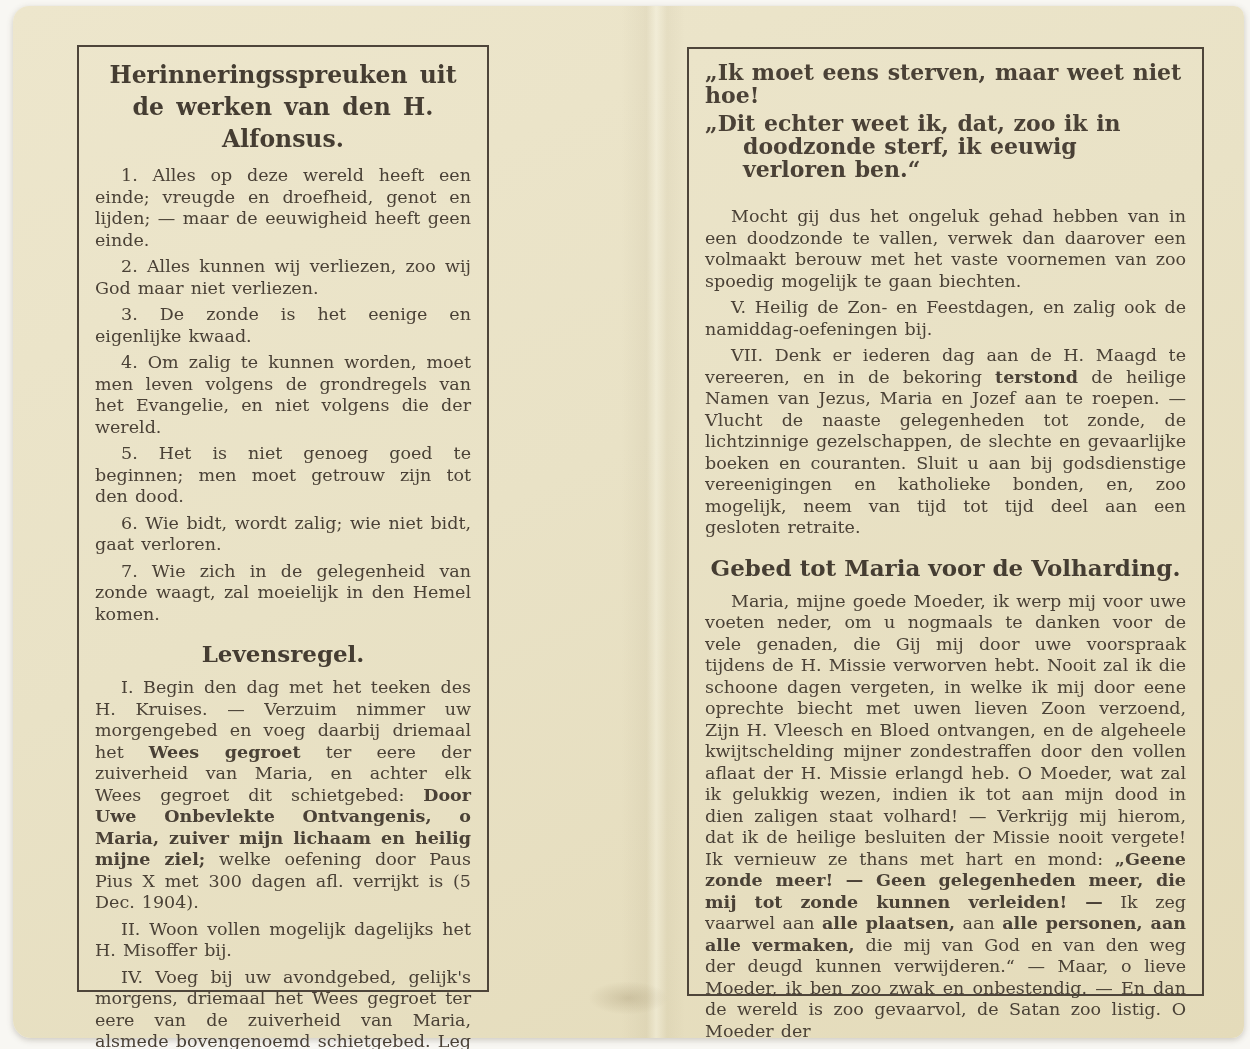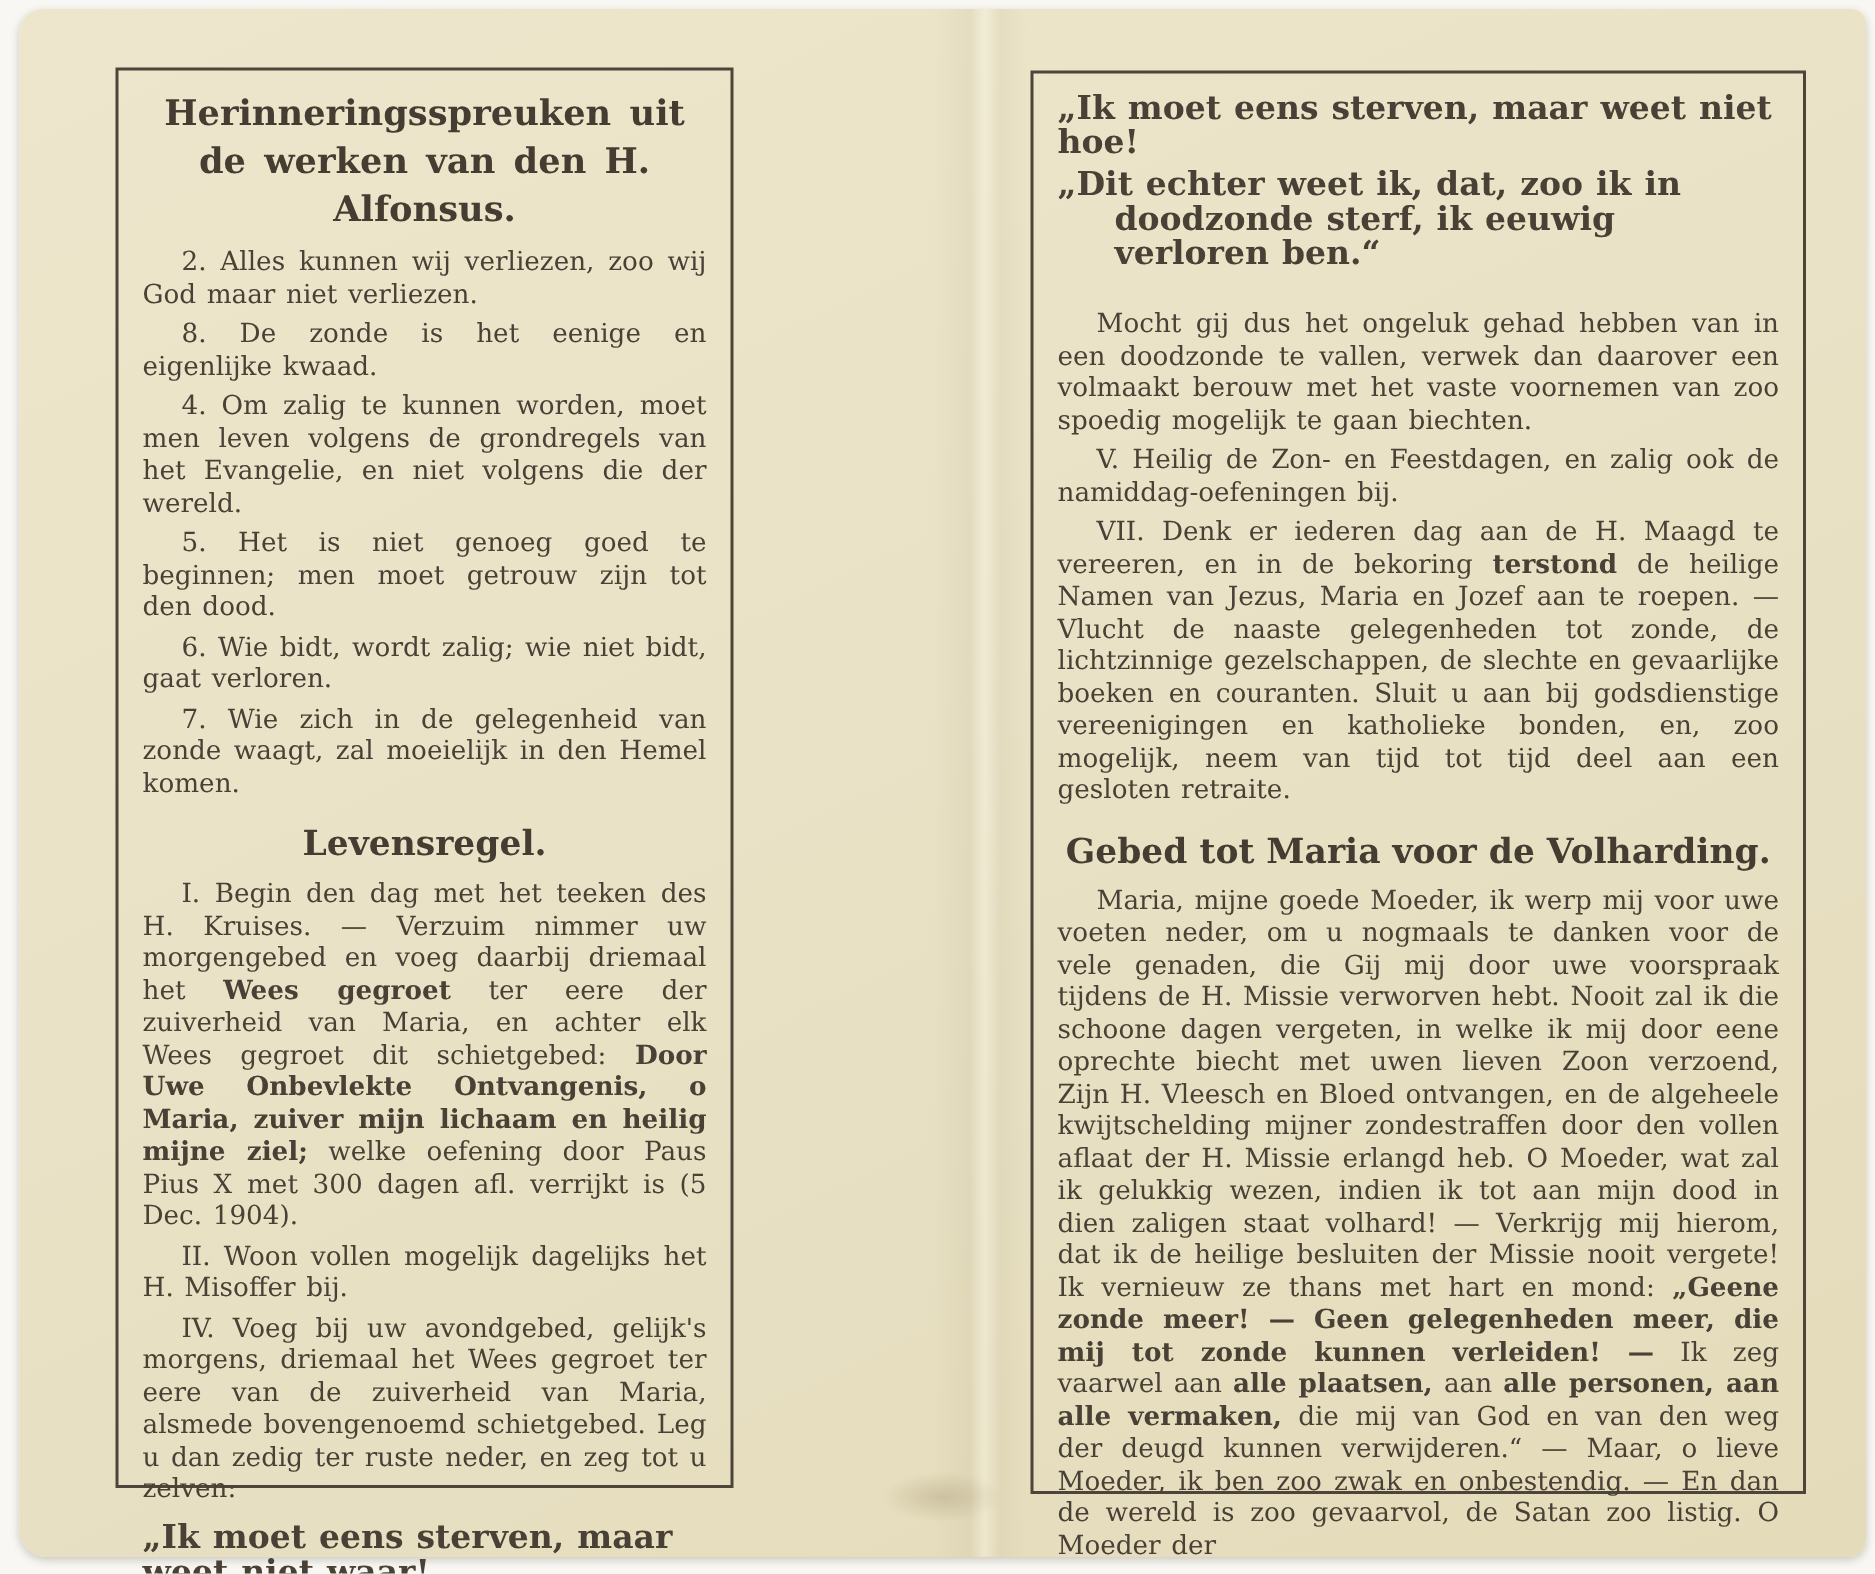--- a/index.html
+++ b/index.html
@@ -57,22 +57,23 @@
 </head>
 <body>
 
 <div class="paper">
   <div class="fold"></div>
   <div class="smudge"></div>
 
   <div class="frame frame-left">
     <div>
         <h2 class="blk title"><span class="run">Herinneringsspreuken uit de werken van den H. Alfonsus.</span></h2>
+        <p class="blk para"><span class="run">1. Alles op deze wereld heeft een einde; vreugde en droefheid, genot en lijden; — maar de eeuwigheid heeft geen einde.</span></p>
         <p class="blk para"><span class="run">2. Alles kunnen wij verliezen, zoo wij God maar niet verliezen.</span></p>
-        <p class="blk para"><span class="run">8. De zonde is het eenige en eigenlijke kwaad.</span></p>
+        <p class="blk para"><span class="run">3. De zonde is het eenige en eigenlijke kwaad.</span></p>
         <p class="blk para"><span class="run">4. Om zalig te kunnen worden, moet men leven volgens de grondregels van het Evangelie, en niet volgens die der wereld.</span></p>
         <p class="blk para"><span class="run">5. Het is niet genoeg goed te beginnen; men moet getrouw zijn tot den dood.</span></p>
         <p class="blk para"><span class="run">6. Wie bidt, wordt zalig; wie niet bidt, gaat verloren.</span></p>
         <p class="blk para"><span class="run">7. Wie zich in de gelegenheid van zonde waagt, zal moeielijk in den Hemel komen.</span></p>
         <h2 class="blk heading"><span class="run">Levensregel.</span></h2>
         <p class="blk para"><span class="run">I. Begin den dag met het teeken des H. Kruises. — Verzuim nimmer uw morgengebed en voeg daarbij driemaal het </span><span class="run bold">Wees gegroet</span><span class="run"> ter eere der zuiverheid van Maria, en achter elk Wees gegroet dit schietgebed: </span><span class="run bold">Door Uwe Onbevlekte Ontvangenis, o Maria, zuiver mijn lichaam en heilig mijne ziel;</span><span class="run"> welke oefening door Paus Pius X met 300 dagen afl. verrijkt is (5 Dec. 1904).</span></p>
         <p class="blk para"><span class="run">II. Woon vollen mogelijk dagelijks het H. Misoffer bij.</span></p>
         <p class="blk para"><span class="run">IV. Voeg bij uw avondgebed, gelijk's morgens, driemaal het Wees gegroet ter eere van de zuiverheid van Maria, alsmede bovengenoemd schietgebed. Leg u dan zedig ter ruste neder, en zeg tot u zelven:</span></p>
         <p class="blk quote"><span class="run">„Ik moet eens sterven, maar weet niet waar!</span></p>
       </div>

